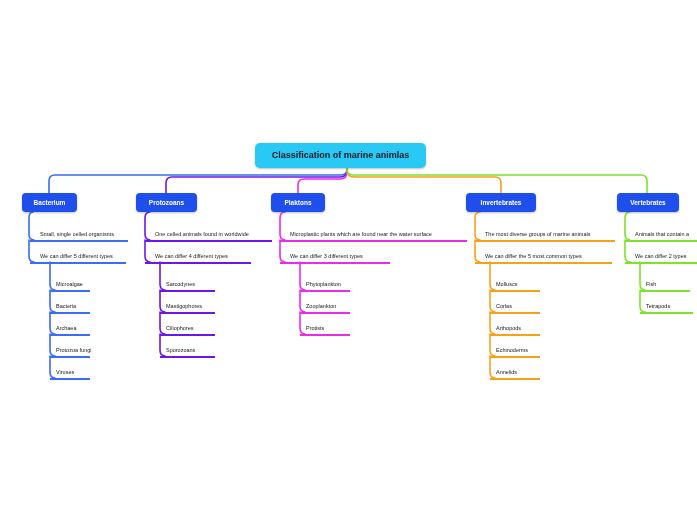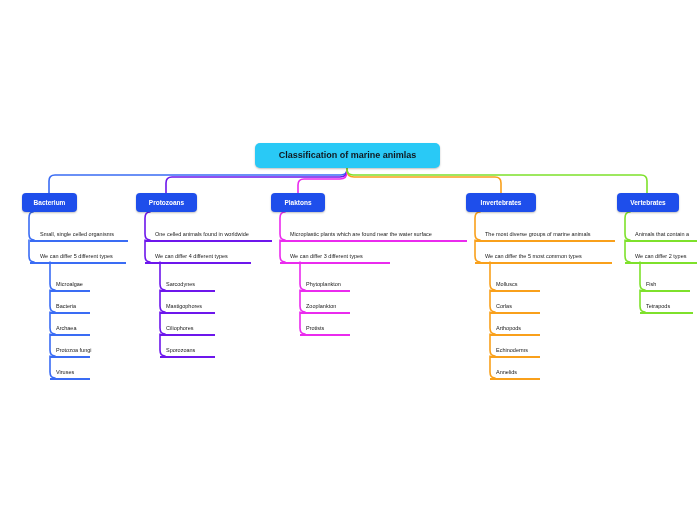--- a/index.html
+++ b/index.html
@@ -4,21 +4,21 @@
 <style>
   * { margin:0; padding:0; box-sizing:border-box; }
   html,body { width:697px; height:520px; }
   body {
     position:relative; overflow:hidden; background:#ffffff;
     font-family:"Liberation Sans", sans-serif;
   }
   .wires { position:absolute; left:0; top:0; }
   .wires path { fill:none; stroke-width:1.6; stroke-linecap:round; }
   .root-node {
-    position:absolute; left:255px; top:143px; width:185px; height:25px;
+    position:absolute; left:255px; top:143px; width:171px; height:25px;
     line-height:25px; text-align:center; border-radius:5px;
     font-weight:bold; font-size:9px; color:#10181f;
     box-shadow:0 1px 2px rgba(0,0,0,.25);
   }
   .topic {
     position:absolute; height:19px; line-height:19px; text-align:center;
     border-radius:4px; color:#ffffff; font-weight:bold; font-size:6.5px;
     white-space:nowrap; box-shadow:0 1px 2px rgba(0,0,0,.25);
   }
   .fact, .leaf {

